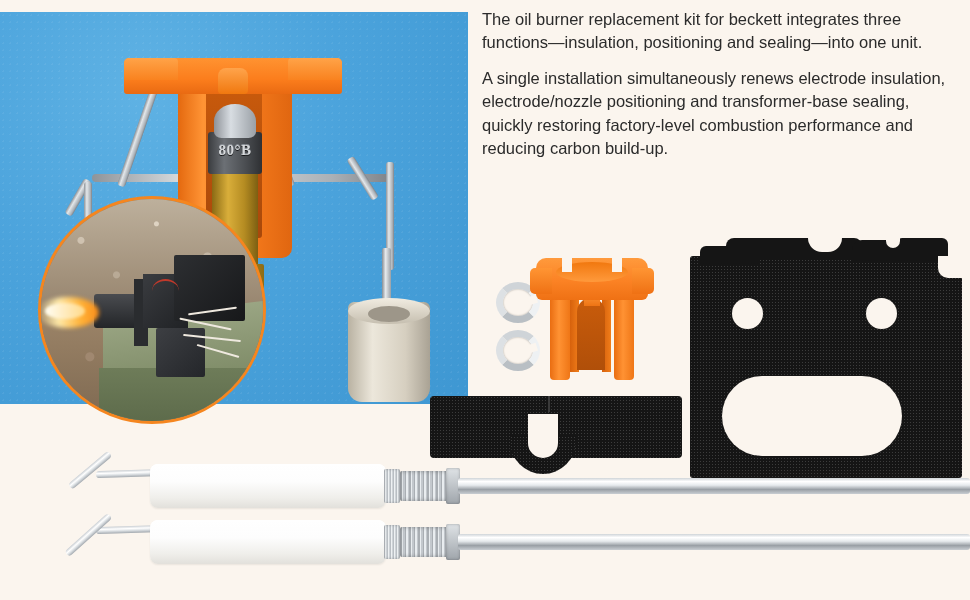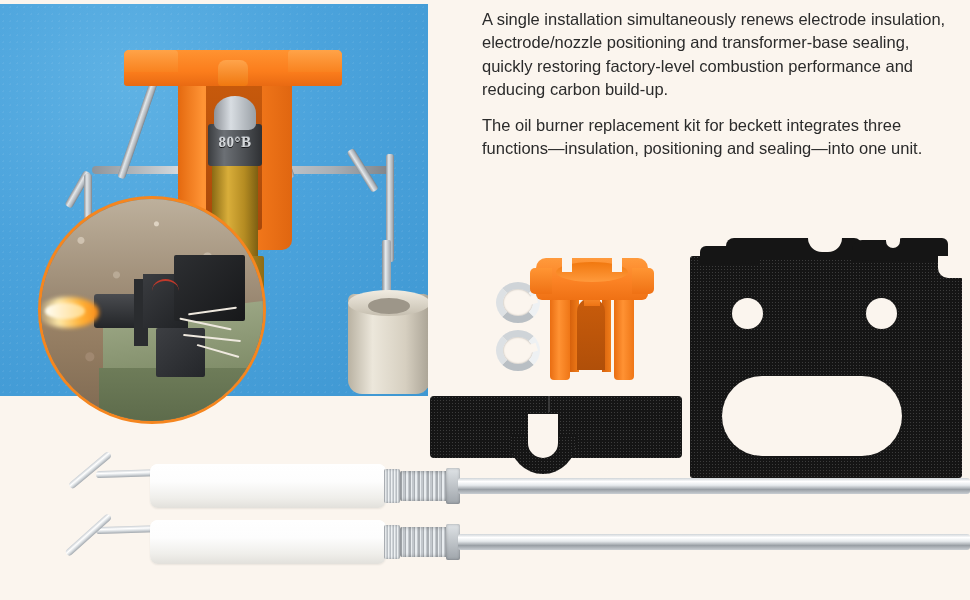--- a/index.html
+++ b/index.html
@@ -6,21 +6,21 @@
   body{
     width:970px;height:600px;overflow:hidden;
     background:#fbf5ee;
     font-family:"Liberation Sans", sans-serif;
     position:relative;
   }
   #stage{position:relative;width:970px;height:600px;background:#fbf5ee;overflow:hidden;}
 
   
   .hero-photo{
-    position:absolute;left:0;top:4px;width:428px;height:392px;
+    position:absolute;left:0;top:12px;width:468px;height:392px;
     background:
       radial-gradient(circle at 30% 20%, #5fb2e4 0%, #4ba3dc 45%, #3e97d2 100%);
     overflow:hidden;
   }
   .hero-noise{position:absolute;inset:0;opacity:.18;
     background-image:radial-gradient(rgba(255,255,255,.35) 1px, transparent 1px);
     background-size:7px 7px;}
   .clip-top{position:absolute;left:124px;top:46px;width:218px;height:36px;
     background:linear-gradient(180deg,#ff9331 0%,#fb7d1c 60%,#e96a12 100%);
     border-radius:5px 5px 3px 3px;}
@@ -257,22 +257,22 @@
     <div class="redwire"></div>
     <div class="whitewire ww1"></div>
     <div class="whitewire ww2"></div>
     <div class="whitewire ww3"></div>
     <div class="whitewire ww4"></div>
     <div class="flame"></div>
     <div class="flame2"></div>
   </div>
 
   <div class="copy">
+    <p class="para">The oil burner replacement kit for beckett integrates three functions—insulation, positioning and sealing—into one unit.</p>
     <p class="para">A single installation simultaneously renews electrode insulation, electrode/nozzle positioning and transformer-base sealing, quickly restoring factory-level combustion performance and reducing carbon build-up.</p>
-    <p class="para">The oil burner replacement kit for beckett integrates three functions—insulation, positioning and sealing—into one unit.</p>
   </div>
 
   <div class="washer" style="left:496px;top:282px;">
       <div class="gap"></div>
     </div>
   <div class="washer" style="left:496px;top:330px;">
       <div class="gap"></div>
     </div>
 
   <div class="pclip">

